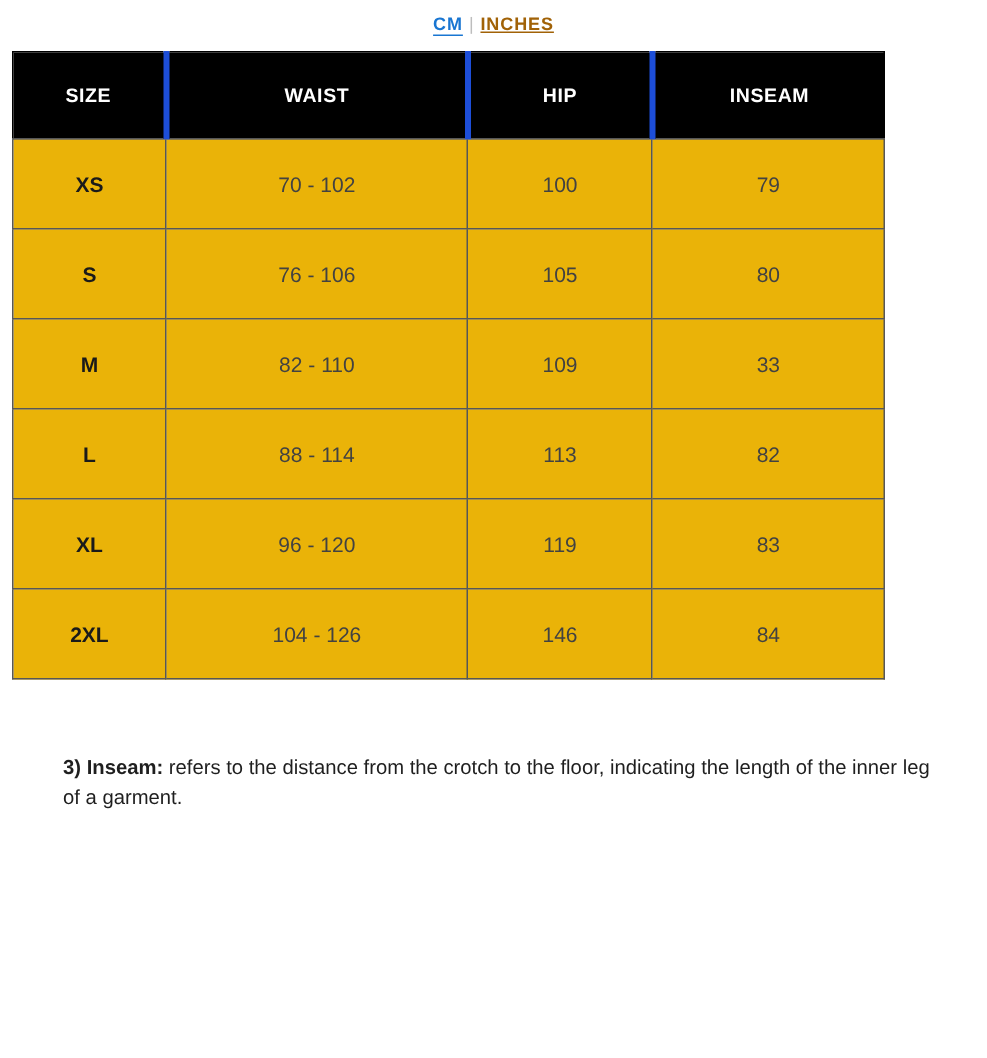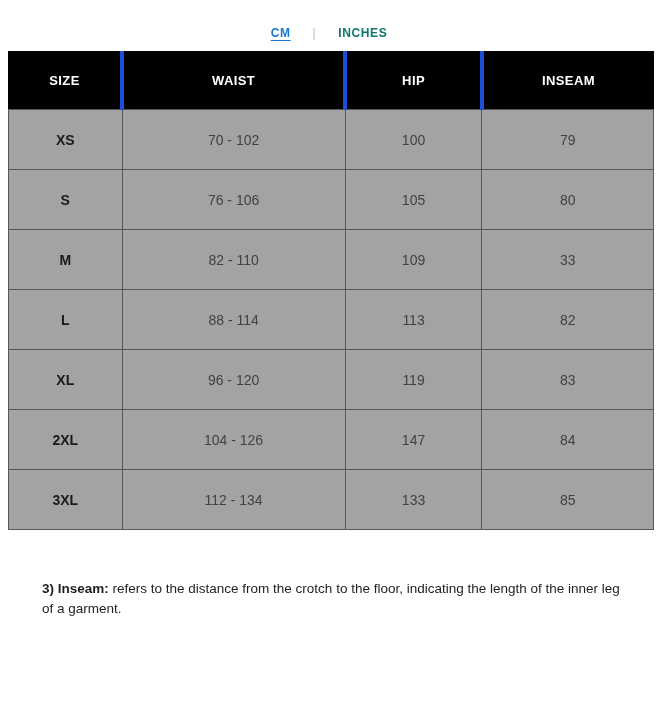--- a/index.html
+++ b/index.html
@@ -14,44 +14,45 @@
     height: 705px;
     background: #ffffff;
     overflow: hidden;
   }
 
   
   .unit-toggle {
     display: flex;
     justify-content: center;
     align-items: flex-end;
-    padding-top: 26px;
-    gap: 22px;
+    padding-top: 9px;
+    gap: 4px;
     font-size: 12px;
     font-weight: bold;
     letter-spacing: 0.6px;
   }
   .unit-cm {
     color: #1976d2;
     text-decoration: underline;
     text-underline-offset: 3px;
     cursor: pointer;
   }
   .unit-sep {
     color: #bdbdbd;
     font-weight: normal;
   }
   .unit-inches {
-    color: #0f766e;
+    color: #a16207;
     cursor: pointer;
+    text-decoration: underline;
   }
 
   
   table.size-chart {
-    width: 646px;
+    width: 582px;
     margin: 11px 8px 0 8px;
     border-collapse: collapse;
     table-layout: fixed;
   }
   table.size-chart col.c-size   { width: 17.6%; }
   table.size-chart col.c-waist  { width: 34.6%; }
   table.size-chart col.c-hip    { width: 21.2%; }
   table.size-chart col.c-inseam { width: 26.6%; }
 
   table.size-chart th {
@@ -70,21 +71,21 @@
   table.size-chart th:first-child { border-left-color: #000000; }
   table.size-chart th:last-child  { border-right-color: #000000; }
 
   table.size-chart td {
     height: 60px;
     border: 1px solid #575757;
     text-align: center;
     vertical-align: middle;
     font-size: 14px;
     color: #424242;
-    background: #a3a3a3;
+    background: #eab308;
   }
   table.size-chart td.size-cell {
     font-weight: bold;
     color: #1a1a1a;
   }
 
   
   .notes {
     margin: 49px 26px 0 42px;
     font-size: 13.5px;
@@ -147,28 +148,22 @@
       </tr>
       <tr>
         <td class="size-cell">XL</td>
         <td>96 - 120</td>
         <td>119</td>
         <td>83</td>
       </tr>
       <tr>
         <td class="size-cell">2XL</td>
         <td>104 - 126</td>
-        <td>147</td>
+        <td>146</td>
         <td>84</td>
-      </tr>
-      <tr>
-        <td class="size-cell">3XL</td>
-        <td>112 - 134</td>
-        <td>133</td>
-        <td>85</td>
       </tr>
     </tbody>
   </table>
 
   <div class="notes">
     <p><strong>3) Inseam:</strong><span> refers to the distance from the crotch to the floor, indicating the length of the inner leg of a garment.</span></p>
   </div>
 
 </div>
 

